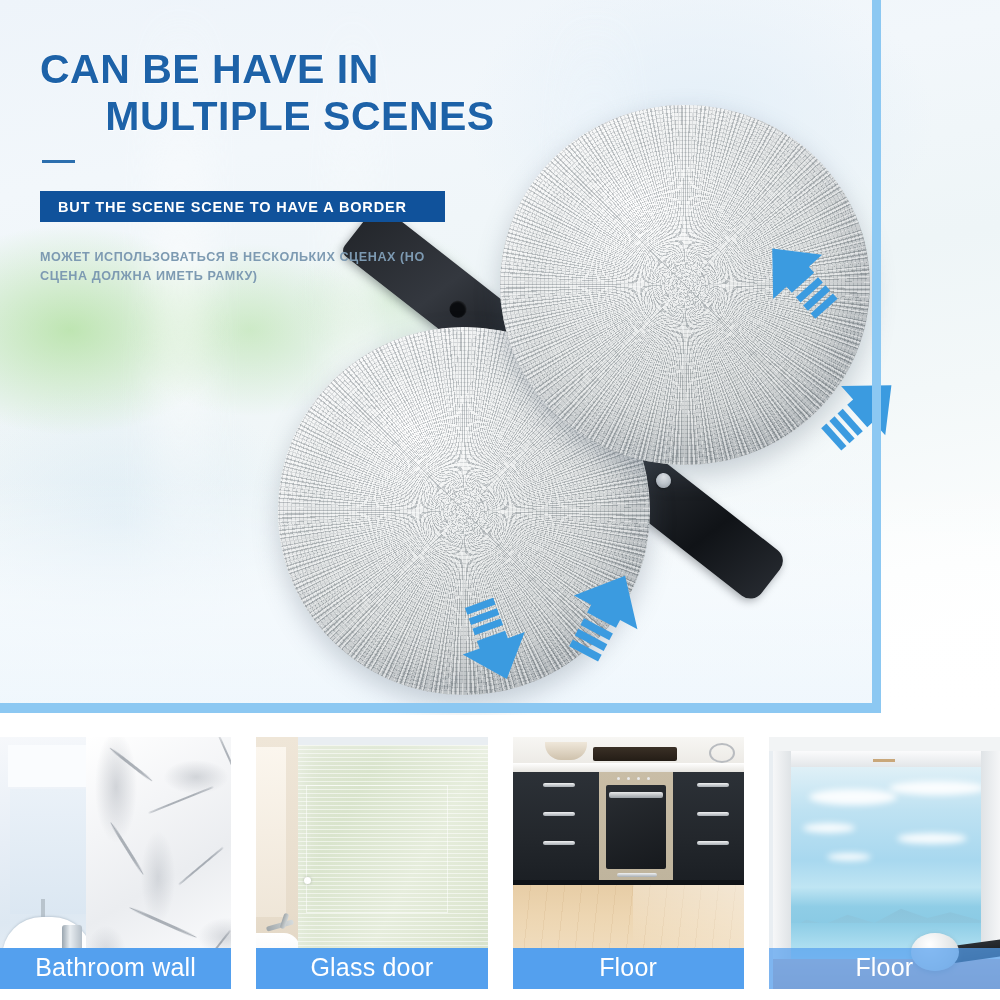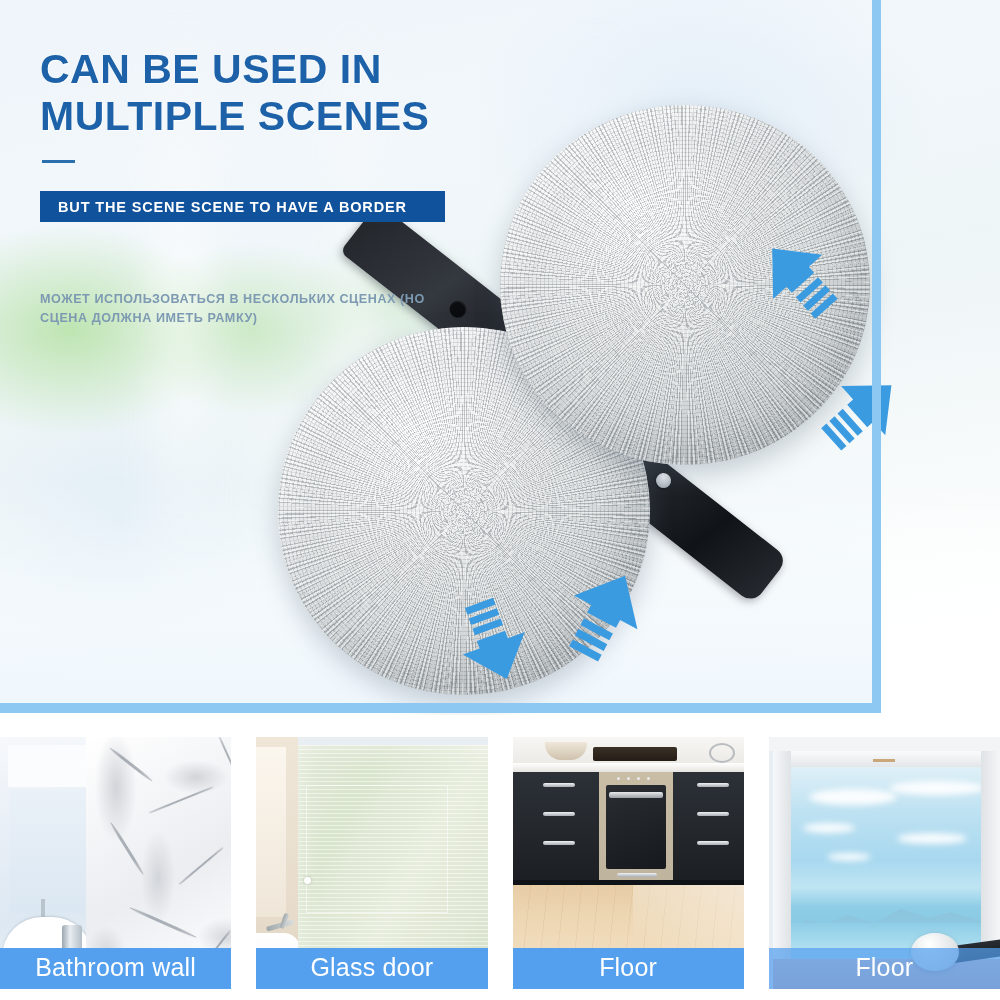--- a/index.html
+++ b/index.html
@@ -87,21 +87,21 @@
     left: 40px;
     top: 46px;
     width: 520px;
     color: #1d62a8;
     font-size: 41px;
     font-weight: bold;
     line-height: 1.14;
     letter-spacing: 0.5px;
     text-shadow: 1px 1px 1px rgba(255,255,255,0.85);
   }
-  .headline .l2 { display: block; }
+  .headline .l2 { display: block; text-align: center; }
 
   .rule {
     position: absolute;
     left: 42px;
     top: 160px;
     width: 33px;
     height: 3px;
     background: #2c6fae;
   }
 
@@ -125,21 +125,20 @@
   .ru-text {
     position: absolute;
     left: 40px;
     top: 248px;
     width: 430px;
     color: #7d9ab2;
     font-size: 12.6px;
     font-weight: bold;
     letter-spacing: 0.55px;
     line-height: 1.48;
-    margin-top: 42px;
   }
 
   
   .product {
     position: absolute;
     left: 230px;
     top: 95px;
     width: 660px;
     height: 620px;
   }
@@ -447,21 +446,21 @@
             <polygon points="55,6 88,44 70,44 70,52 40,52 40,44 22,44"></polygon>
             <rect x="40" y="58" width="30" height="7"></rect>
             <rect x="40" y="69" width="30" height="7"></rect>
             <rect x="40" y="80" width="30" height="7"></rect>
           </g>
         </svg>
       </div>
     </div>
 
     <div class="headline">
-      <span>CAN BE USED IN</span>
+      <span>CAN BE HAVE IN</span>
       <span class="l2">MULTIPLE SCENES</span>
     </div>
 
     <div class="rule"></div>
 
     <div class="subbanner">BUT THE SCENE SCENE TO HAVE A BORDER</div>
 
     <div class="ru-text">МОЖЕТ ИСПОЛЬЗОВАТЬСЯ В НЕСКОЛЬКИХ СЦЕНАХ (НО СЦЕНА ДОЛЖНА ИМЕТЬ РАМКУ)</div>
 
     <div class="frame-right"></div>

